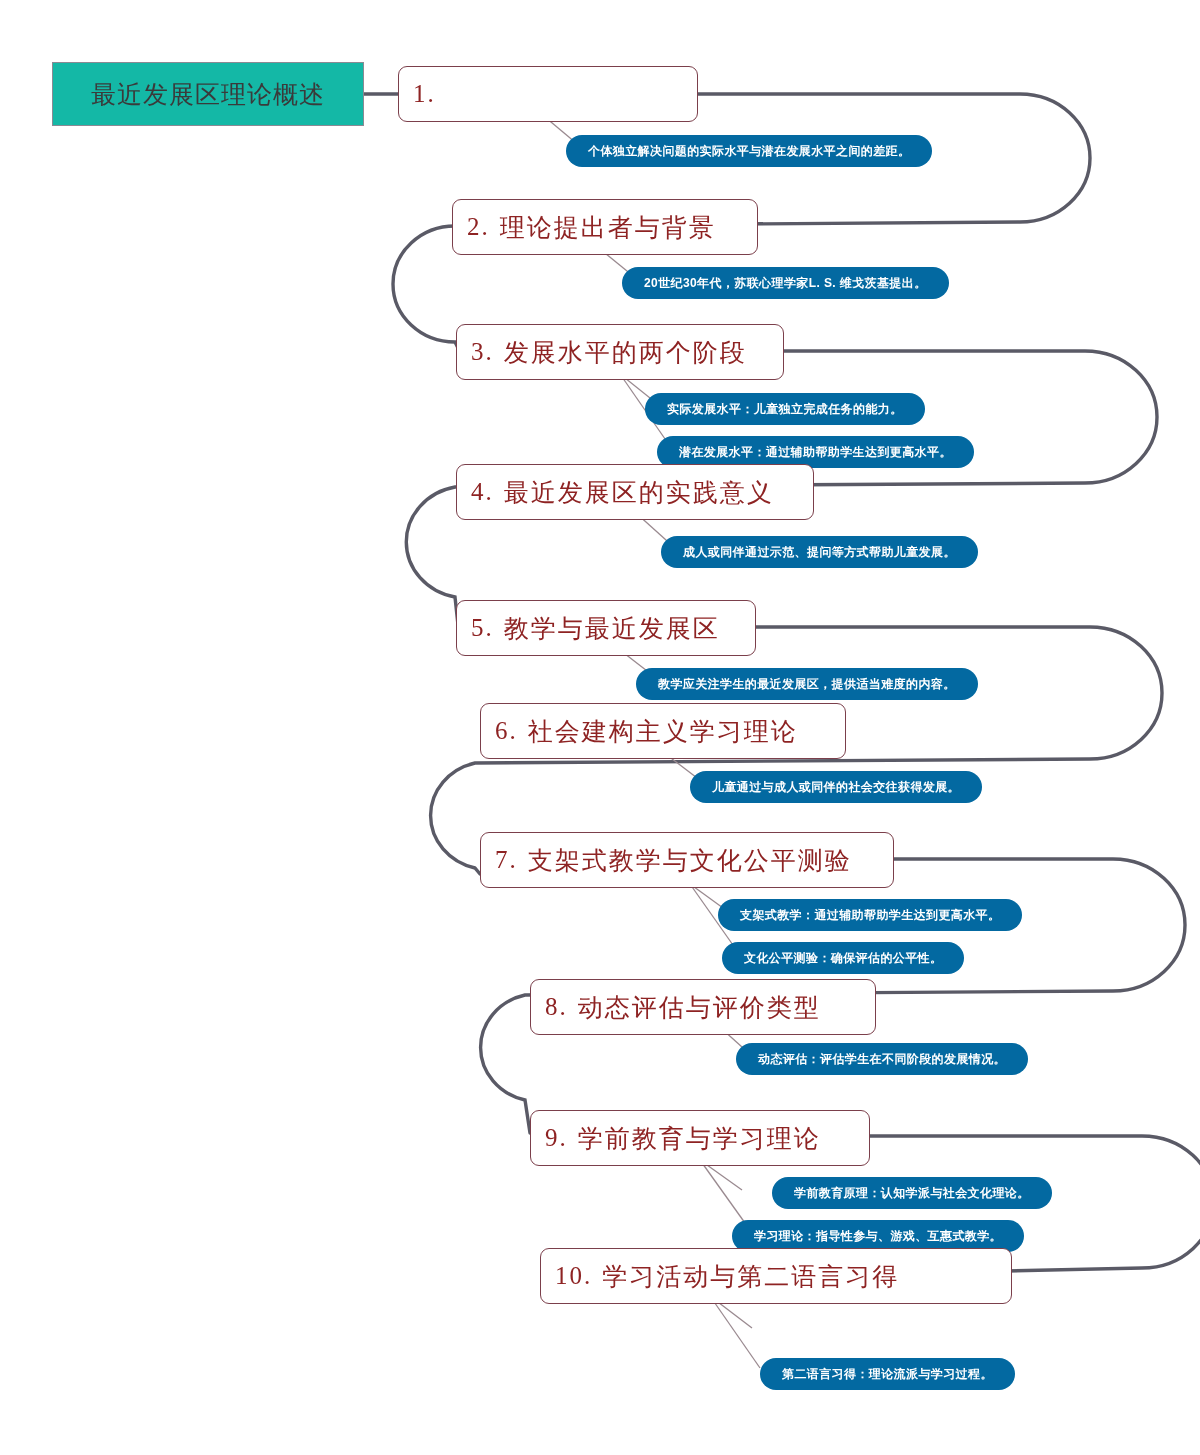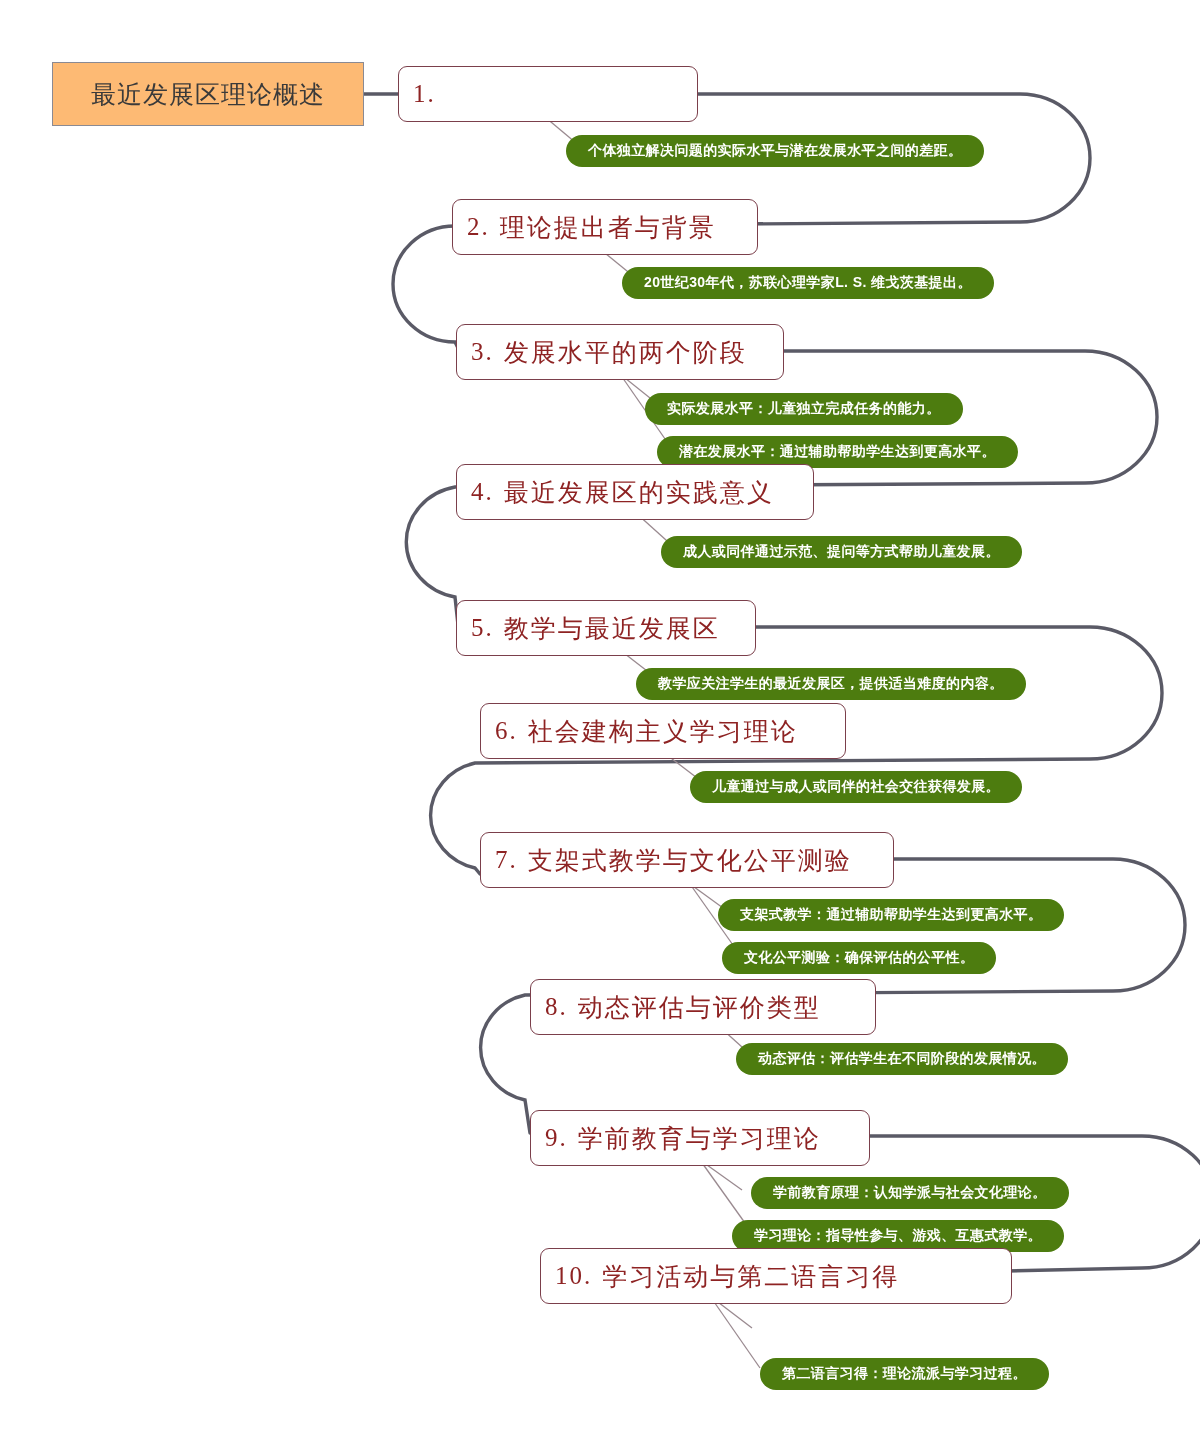--- a/index.html
+++ b/index.html
@@ -28,21 +28,21 @@
     width: 1200px;
     height: 1455px;
     pointer-events: none;
   }
 
   
   .root-node {
     position: absolute;
     box-sizing: border-box;
     border: 1.6px solid #8a8a93;
-    background: #fdba74;
+    background: #14b8a6;
     display: flex;
     align-items: center;
     justify-content: center;
     color: #3a3a3a;
     font-size: 25px;
     letter-spacing: 1px;
     white-space: nowrap;
     font-family: "Liberation Serif", "DejaVu Serif", serif;
   }
 
@@ -67,24 +67,24 @@
     color: #8e2323;
   }
   .topic-node .txt {
     color: #8e2323;
   }
 
   
   .pill {
     position: absolute;
     box-sizing: border-box;
-    background: #4d7c0f;
+    background: #0369a1;
     border-radius: 999px;
     color: #ffffff;
-    font-size: 14px;
+    font-size: 12px;
     font-weight: bold;
     letter-spacing: 0.4px;
     white-space: nowrap;
     display: flex;
     align-items: center;
     padding: 16px 22px;
     font-family: "Liberation Sans", "DejaVu Sans", sans-serif;
     height: 30px;
   }
 </style>
@@ -205,21 +205,21 @@
     <span class="txt">动态评估与评价类型</span>
   </div>
   <div class="pill" style="left:736px; top:1043px;">
     <span>动态评估：评估学生在不同阶段的发展情况。</span>
   </div>
 
   <div class="topic-node" style="left:530px; top:1110px; width:340px; height:56px;">
     <span class="num">9.</span>
     <span class="txt">学前教育与学习理论</span>
   </div>
-  <div class="pill" style="left:751px; top:1177px;">
+  <div class="pill" style="left:772px; top:1177px;">
     <span>学前教育原理：认知学派与社会文化理论。</span>
   </div>
   <div class="pill" style="left:732px; top:1220px;">
     <span>学习理论：指导性参与、游戏、互惠式教学。</span>
   </div>
 
   <div class="topic-node" style="left:540px; top:1248px; width:472px; height:56px;">
     <span class="num">10.</span>
     <span class="txt">学习活动与第二语言习得</span>
   </div>

